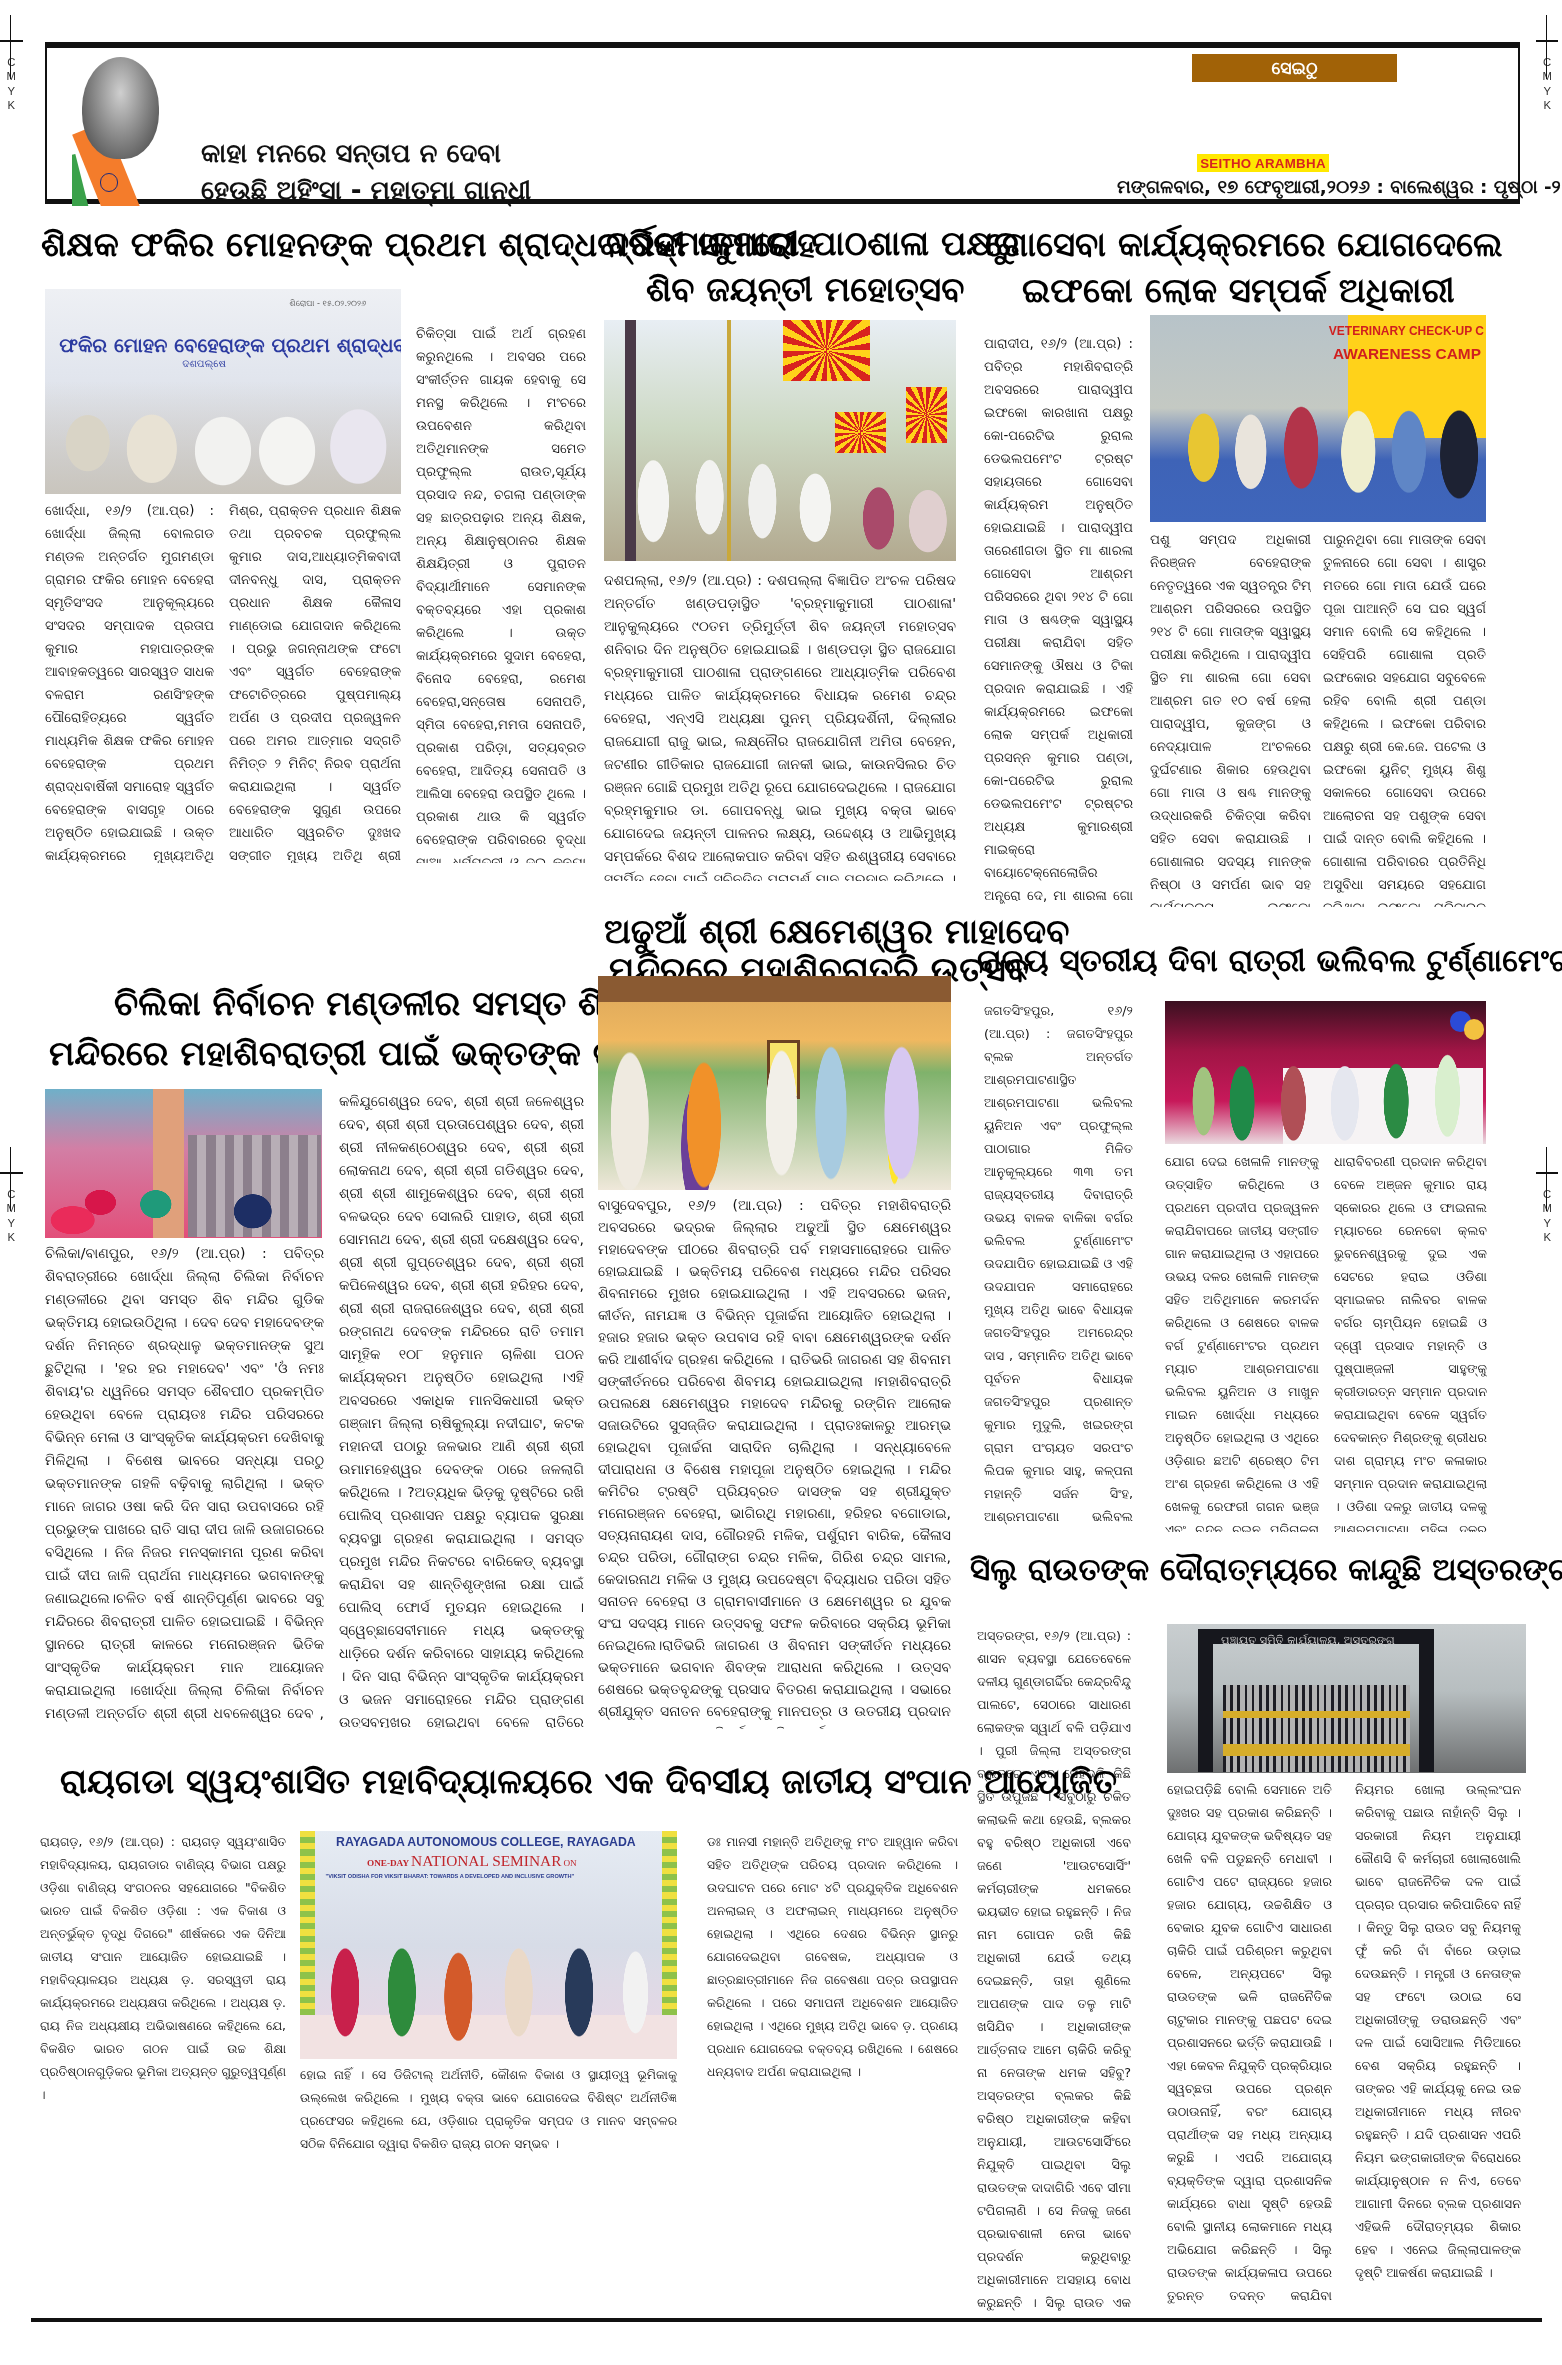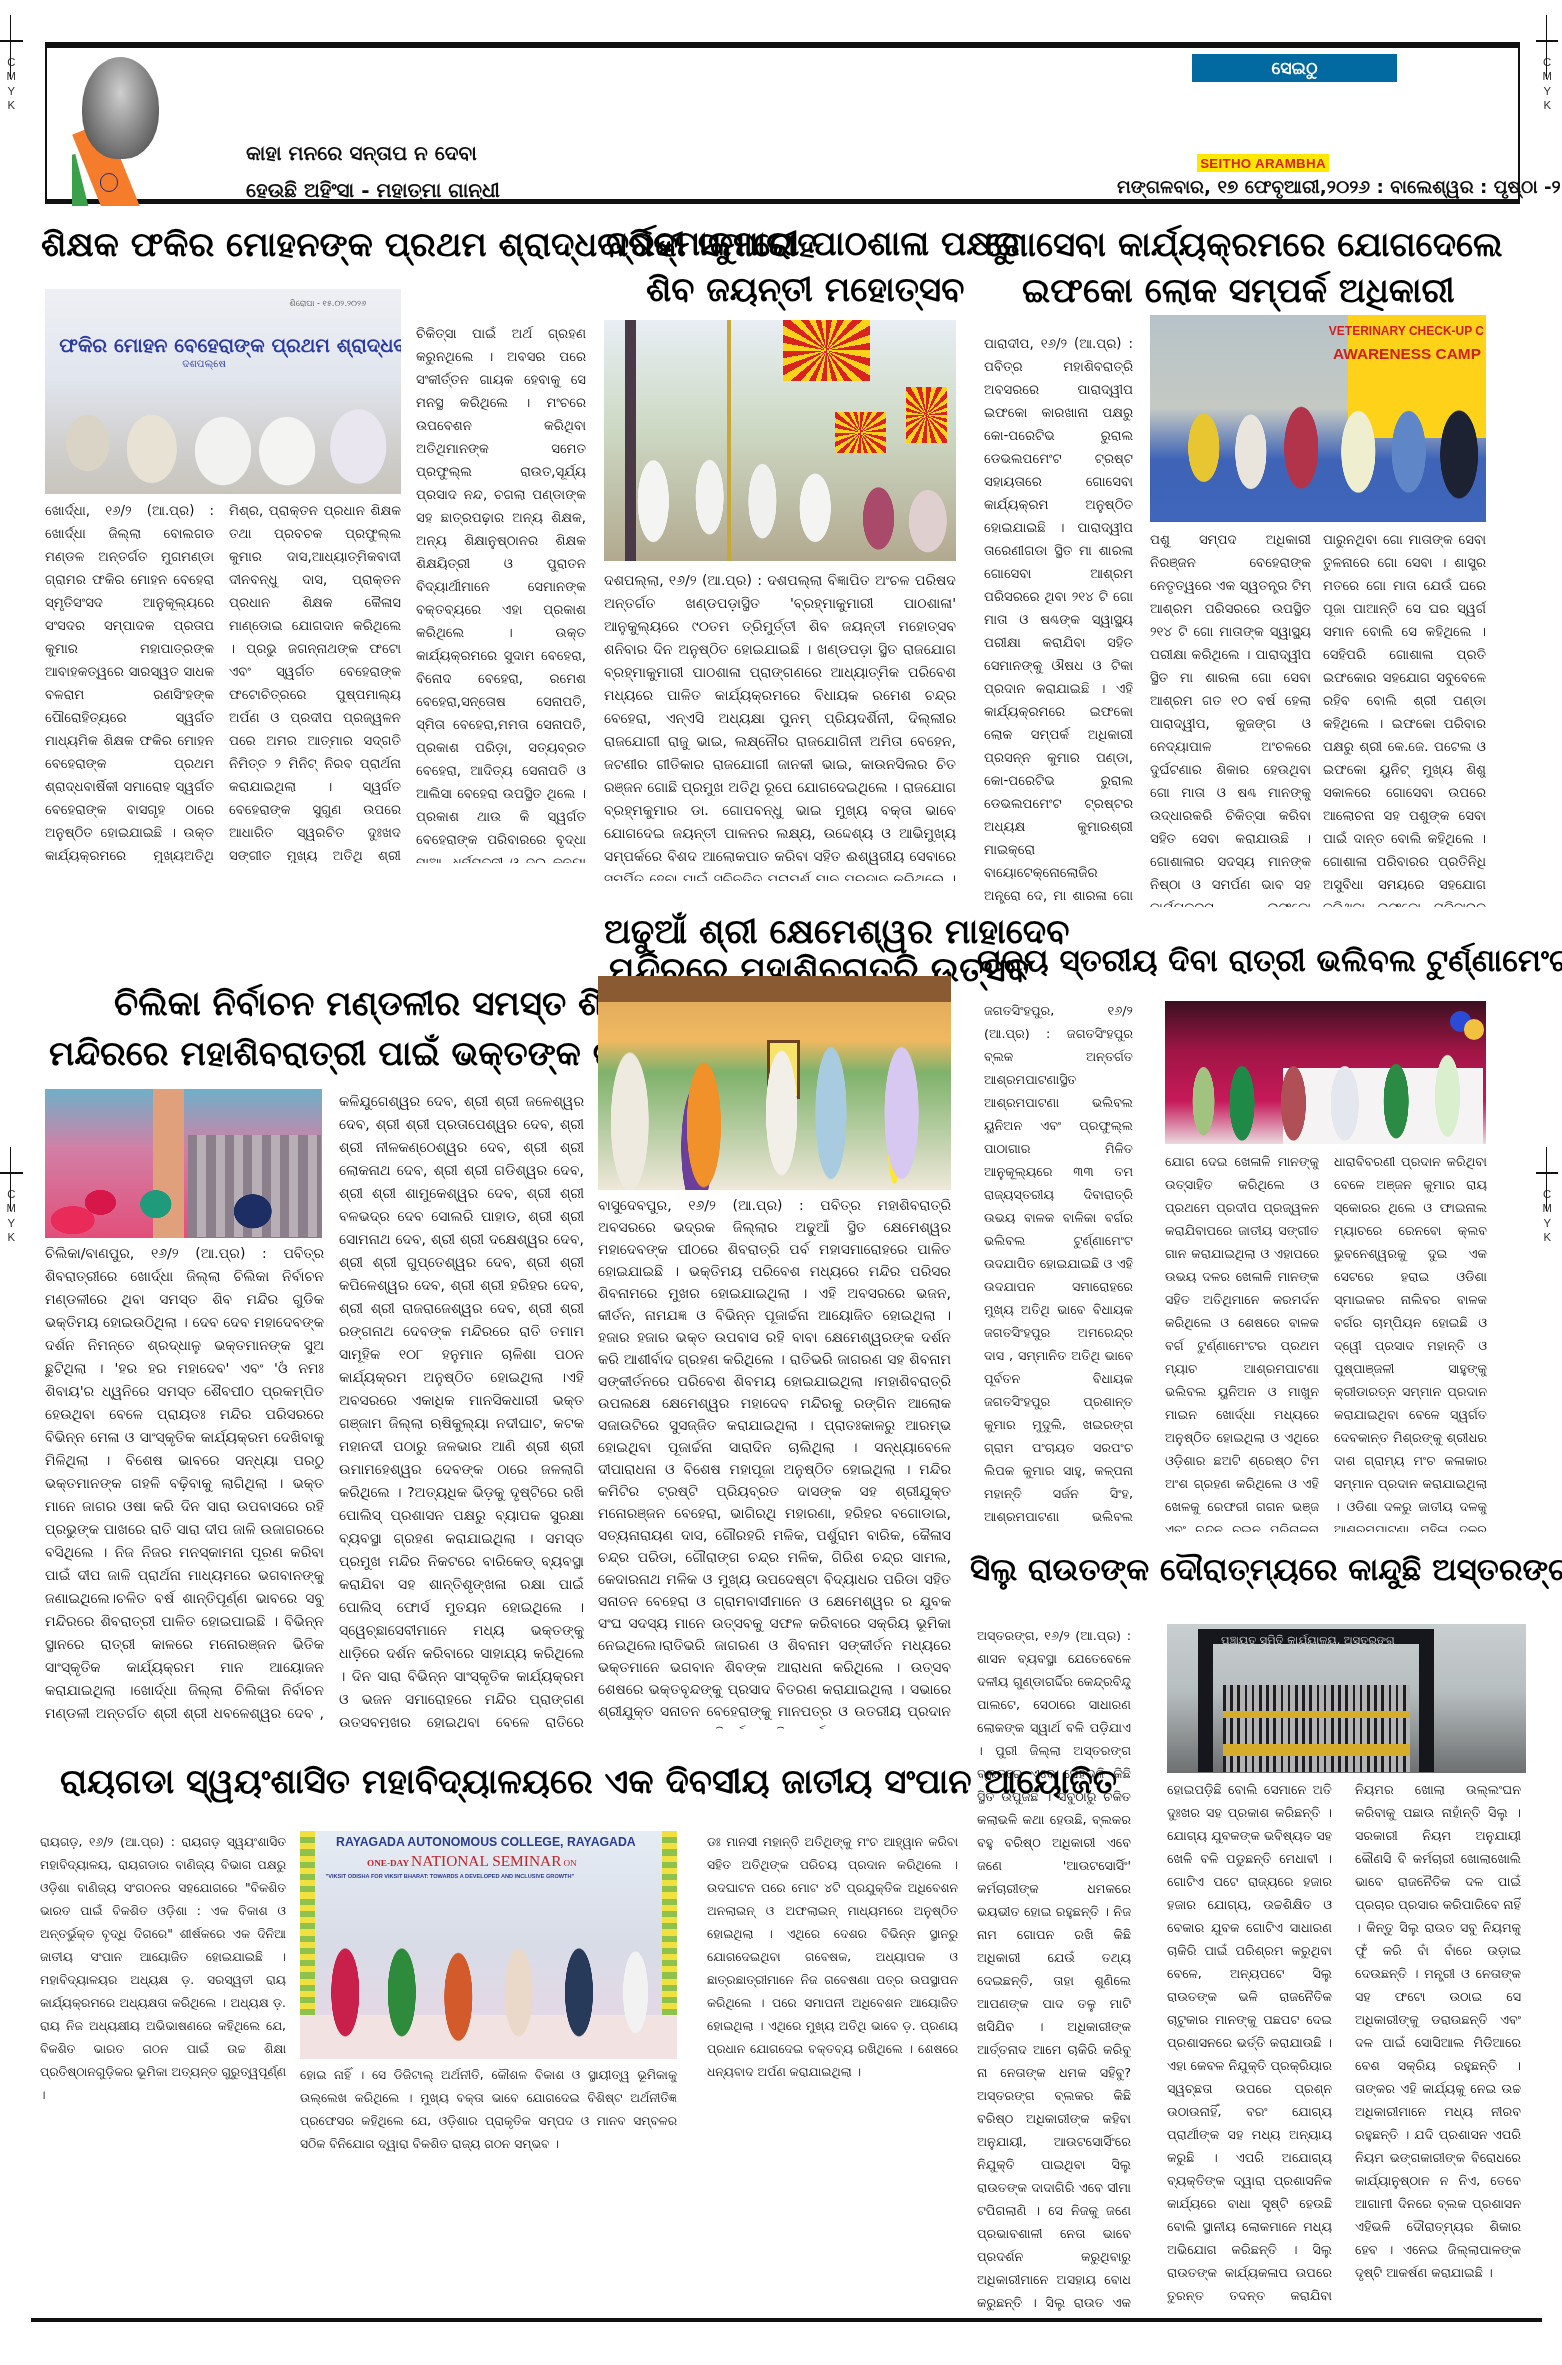--- a/index.html
+++ b/index.html
@@ -12,24 +12,24 @@
 
   .masthead { position: absolute; left: 45px; top: 42px; width: 1475px; height: 162px;
     border-top: 6.1px solid #111; border-bottom: 5.1px solid #111; border-left: 2.6px solid #111; border-right: 2.6px solid #111; }
   .gandhi { position: absolute; left: 24.6px; top: 9.2px; width: 118px; height: 149px; overflow: hidden; }
   .gandhi .head { position: absolute; left: 10.2px; top: 0; width: 77px; height: 102px; border-radius: 50% 50% 45% 45%;
     background: radial-gradient(ellipse at 50% 35%, #cfcfcf 0%, #8d8d8d 45%, #3d3d3d 100%); }
   .gandhi .flag { position: absolute; left: 0; top: 67px; width: 118px; height: 82px; }
   .gandhi .flag .o { position: absolute; left: 20.5px; top: 0; width: 36px; height: 113px; background: #f47c2b; transform: rotate(-22deg); }
   .gandhi .flag .g { position: absolute; left: -5.1px; top: 31px; width: 20.5px; height: 102px; background: #3aa14a; transform: rotate(-14deg); }
   .gandhi .flag .chakra { position: absolute; left: 28px; top: 49px; width: 18.4px; height: 18.4px; border: 1.5px solid #1e2a7a; border-radius: 50%; }
-  .quote { position: absolute; left: 154px; top: 87px; font-size: 20px; font-weight: bold; line-height: 37px; margin-left: 45px; }
+  .quote { position: absolute; left: 154px; top: 87px; font-size: 26px; font-weight: bold; line-height: 37px; }
 
   .logo { position: absolute; left: 1145px; top: 6.1px; width: 205px; }
-  .logo .tag { width: 205px; height: 28px; background: #0369a1; color: #fff; font-size: 17.4px; font-weight: bold; text-align: center; line-height: 28px; }
+  .logo .tag { width: 205px; height: 28px; background: #a16207; color: #fff; font-size: 17.4px; font-weight: bold; text-align: center; line-height: 28px; }
   .logo .big { font-size: 118px; font-weight: bold; line-height: 102px; letter-spacing: -4.1px; margin-top: 5.1px; padding-left: 3.1px; }
   .logo .english { position: absolute; left: 5.1px; top: 100px; background: #ffe800; color: #d8231f; font-family: "Liberation Sans", sans-serif;
     font-weight: bold; font-size: 13.3px; padding: 1.5px 3.1px; letter-spacing: 0.3px; }
   .dateline { position: absolute; left: 1070px; top: 128px; font-size: 18.4px; font-weight: bold; white-space: nowrap; }
 
   .headline { position: absolute; font-weight: bold; color: #000; white-space: nowrap; line-height: 1.15; }
   .h-xl { font-size: 34px; }
   .h-lg { font-size: 31px; }
 
   .photo { position: absolute; overflow: hidden; }

